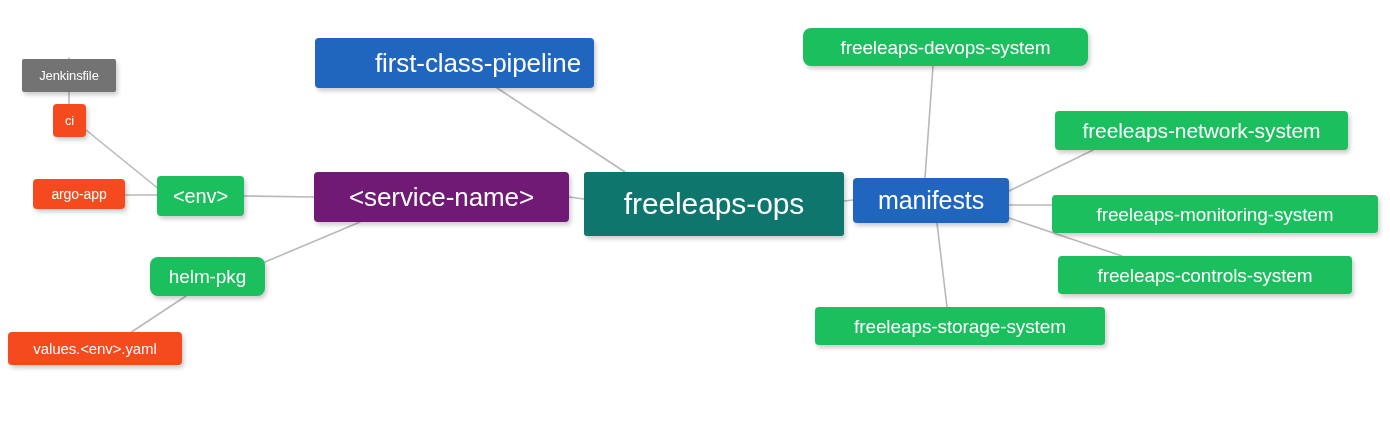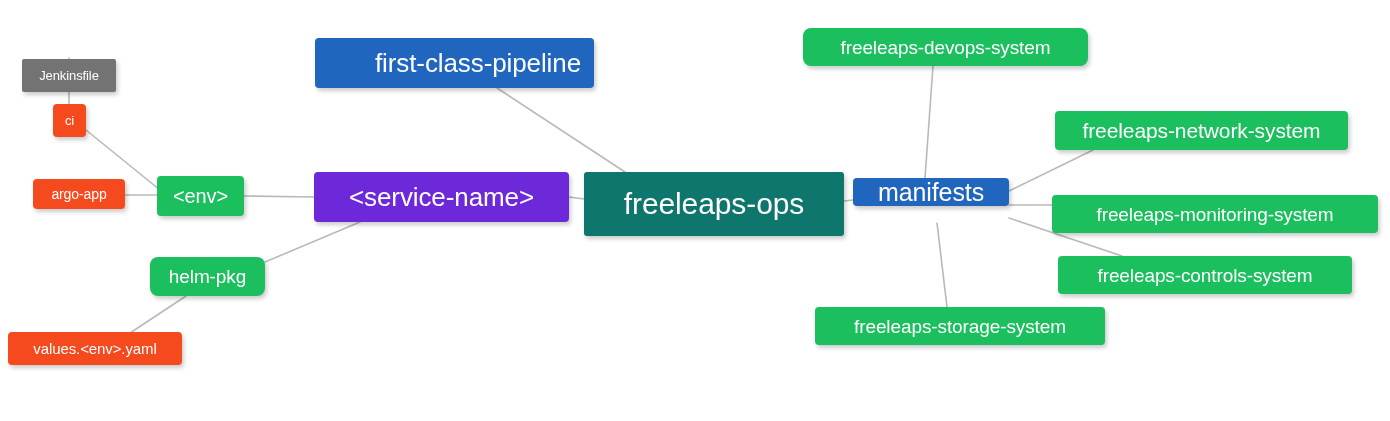--- a/index.html
+++ b/index.html
@@ -81,27 +81,27 @@
       </div>
       <div class="node" style="left: 150px; top: 257px; width: 115px; height: 39px; background: rgb(27, 191, 94); border-radius: 8px; font-size: 19px;">
         <span class="node-label">helm-pkg</span>
       </div>
       <div class="node" style="left: 8px; top: 332px; width: 174px; height: 33px; background: rgb(245, 73, 30); border-radius: 4px; font-size: 15px;">
         <span class="node-label">values.&lt;env&gt;.yaml</span>
       </div>
       <div class="node" style="left: 315px; top: 38px; width: 279px; height: 50px; background: rgb(32, 101, 190); border-radius: 4px; font-size: 26px; padding-left: 47px;">
         <span class="node-label">first-class-pipeline</span>
       </div>
-      <div class="node" style="left: 314px; top: 172px; width: 255px; height: 50px; background: #6d28d9; border-radius: 4px; font-size: 26px; text-align: right;">
+      <div class="node" style="left: 314px; top: 172px; width: 255px; height: 50px; background: #701a75; border-radius: 4px; font-size: 26px; text-align: right;">
         <span class="node-label">&lt;service-name&gt;</span>
       </div>
       <div class="node" style="left: 584px; top: 172px; width: 260px; height: 64px; background: #0f766e; border-radius: 3px; font-size: 30px;">
         <span class="node-label">freeleaps-ops</span>
       </div>
-      <div class="node" style="left: 853px; top: 178px; width: 156px; height: 28px; background: rgb(32, 101, 190); border-radius: 4px; font-size: 25px;">
+      <div class="node" style="left: 853px; top: 178px; width: 156px; height: 45px; background: rgb(32, 101, 190); border-radius: 4px; font-size: 25px;">
         <span class="node-label">manifests</span>
       </div>
       <div class="node" style="left: 803px; top: 28px; width: 285px; height: 38px; background: rgb(27, 191, 94); border-radius: 8px; font-size: 19px;">
         <span class="node-label">freeleaps-devops-system</span>
       </div>
       <div class="node" style="left: 1055px; top: 111px; width: 293px; height: 39px; background: rgb(27, 191, 94); border-radius: 4px; font-size: 21px;">
         <span class="node-label">freeleaps-network-system</span>
       </div>
       <div class="node" style="left: 1052px; top: 186px; width: 326px; height: 38px; background: rgb(27, 191, 94); border-radius: 4px; font-size: 19px; margin-top: 9px;">
         <span class="node-label">freeleaps-monitoring-system</span>

